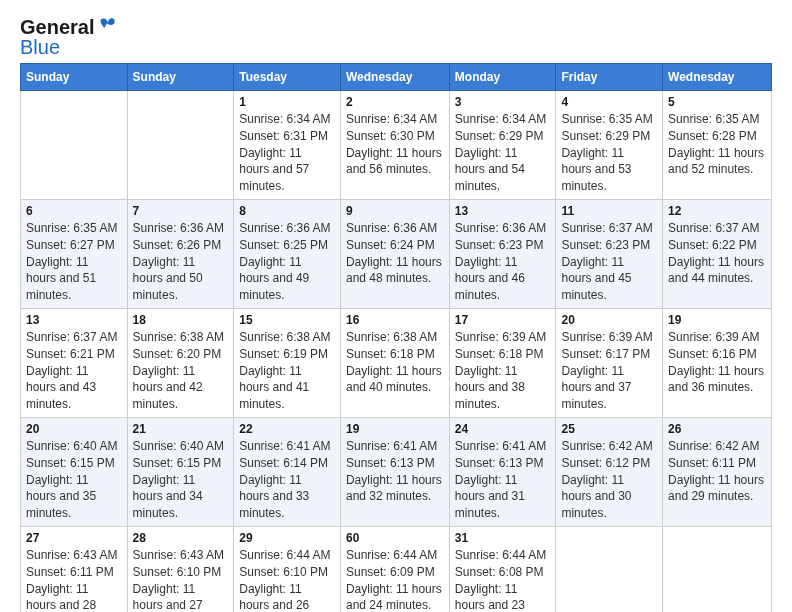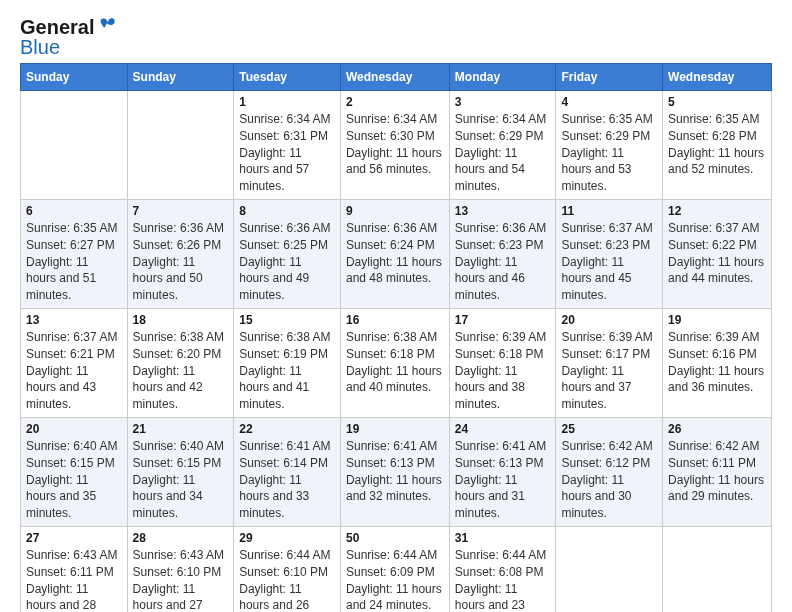--- a/index.html
+++ b/index.html
@@ -289,21 +289,21 @@
 Sunset: 6:10 PM
 Daylight: 11 hours and 27 minutes.</div>
         </td>
         <td>
           <span class="day-number">29</span>
           <div class="day-info" style="white-space: pre-line;">Sunrise: 6:44 AM
 Sunset: 6:10 PM
 Daylight: 11 hours and 26 minutes.</div>
         </td>
         <td>
-          <span class="day-number">50</span>
+          <span class="day-number">60</span>
           <div class="day-info" style="white-space: pre-line;">Sunrise: 6:44 AM
 Sunset: 6:09 PM
 Daylight: 11 hours and 24 minutes.</div>
         </td>
         <td>
           <span class="day-number">31</span>
           <div class="day-info" style="white-space: pre-line;">Sunrise: 6:44 AM
 Sunset: 6:08 PM
 Daylight: 11 hours and 23 minutes.</div>
         </td>

